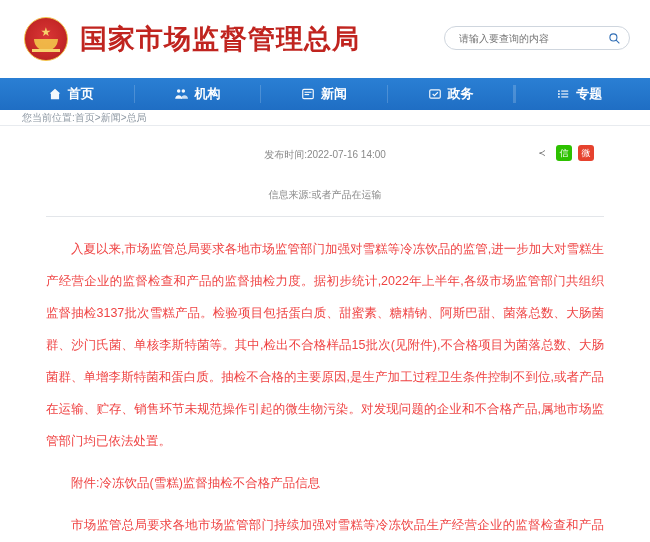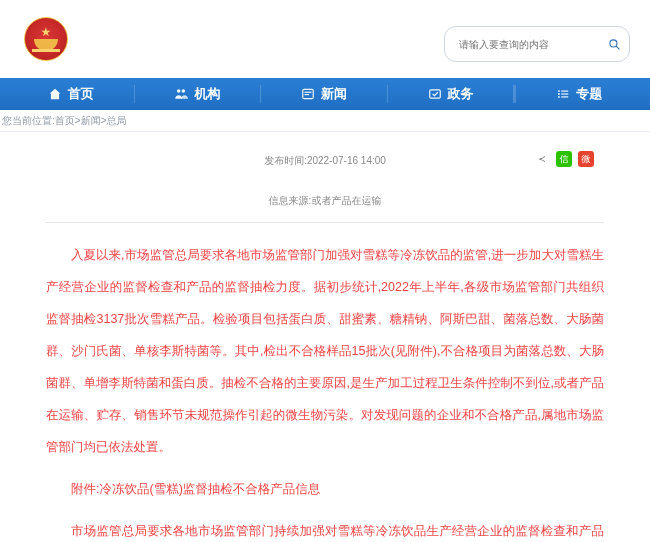--- a/index.html
+++ b/index.html
@@ -77,21 +77,21 @@
     color: #c0241f;
     letter-spacing: .3px;
     line-height: 16px;
     white-space: nowrap;
   }
   .search-wrap {
     position: absolute;
     right: 20px;
     top: 26px;
     width: 186px;
-    height: 36px;
+    height: 24px;
     border: 1px solid #cfd6de;
     border-radius: 12px;
     background: #fff;
     display: flex;
     align-items: center;
     padding: 0 8px 0 12px;
   }
   .search-input {
     border: none;
     outline: none;
@@ -133,24 +133,24 @@
     opacity: .95;
   }
   .nav-sep {
     width: 1px;
     background: rgba(255,255,255,.18);
     margin: 7px 0;
   }
 
   
   .breadcrumb {
-    height: 22px;
-    display: flex;
-    align-items: center;
-    padding-left: 2px;
+    height: 16px;
+    display: flex;
+    align-items: center;
+    padding-left: 22px;
     font-size: 10px;
     color: #8e98a3;
     border-bottom: 1px solid #e8ebef;
   }
 
   
   .content {
     padding: 22px 46px 0 46px;
     position: relative;
   }
@@ -215,20 +215,21 @@
 <div class="page">
 
   <div class="header">
     <div class="emblem">
       <div class="circle"></div>
       <div class="star">★</div>
       <div class="gear"></div>
       <div class="bar"></div>
     </div>
     <div class="title-block">
+      <div class="site-title-cn">国家市场监督管理总局</div>
     </div>
     <div class="search-wrap">
       <input class="search-input" type="text" placeholder="请输入要查询的内容" style="">
       <svg class="search-icon" viewBox="0 0 24 24">
         <circle cx="10" cy="10" r="6.5" fill="none" stroke="#2f6db5" stroke-width="2"></circle>
         <line x1="15" y1="15" x2="21" y2="21" stroke="#2f6db5" stroke-width="2"></line>
       </svg>
     </div>
   </div>
 

